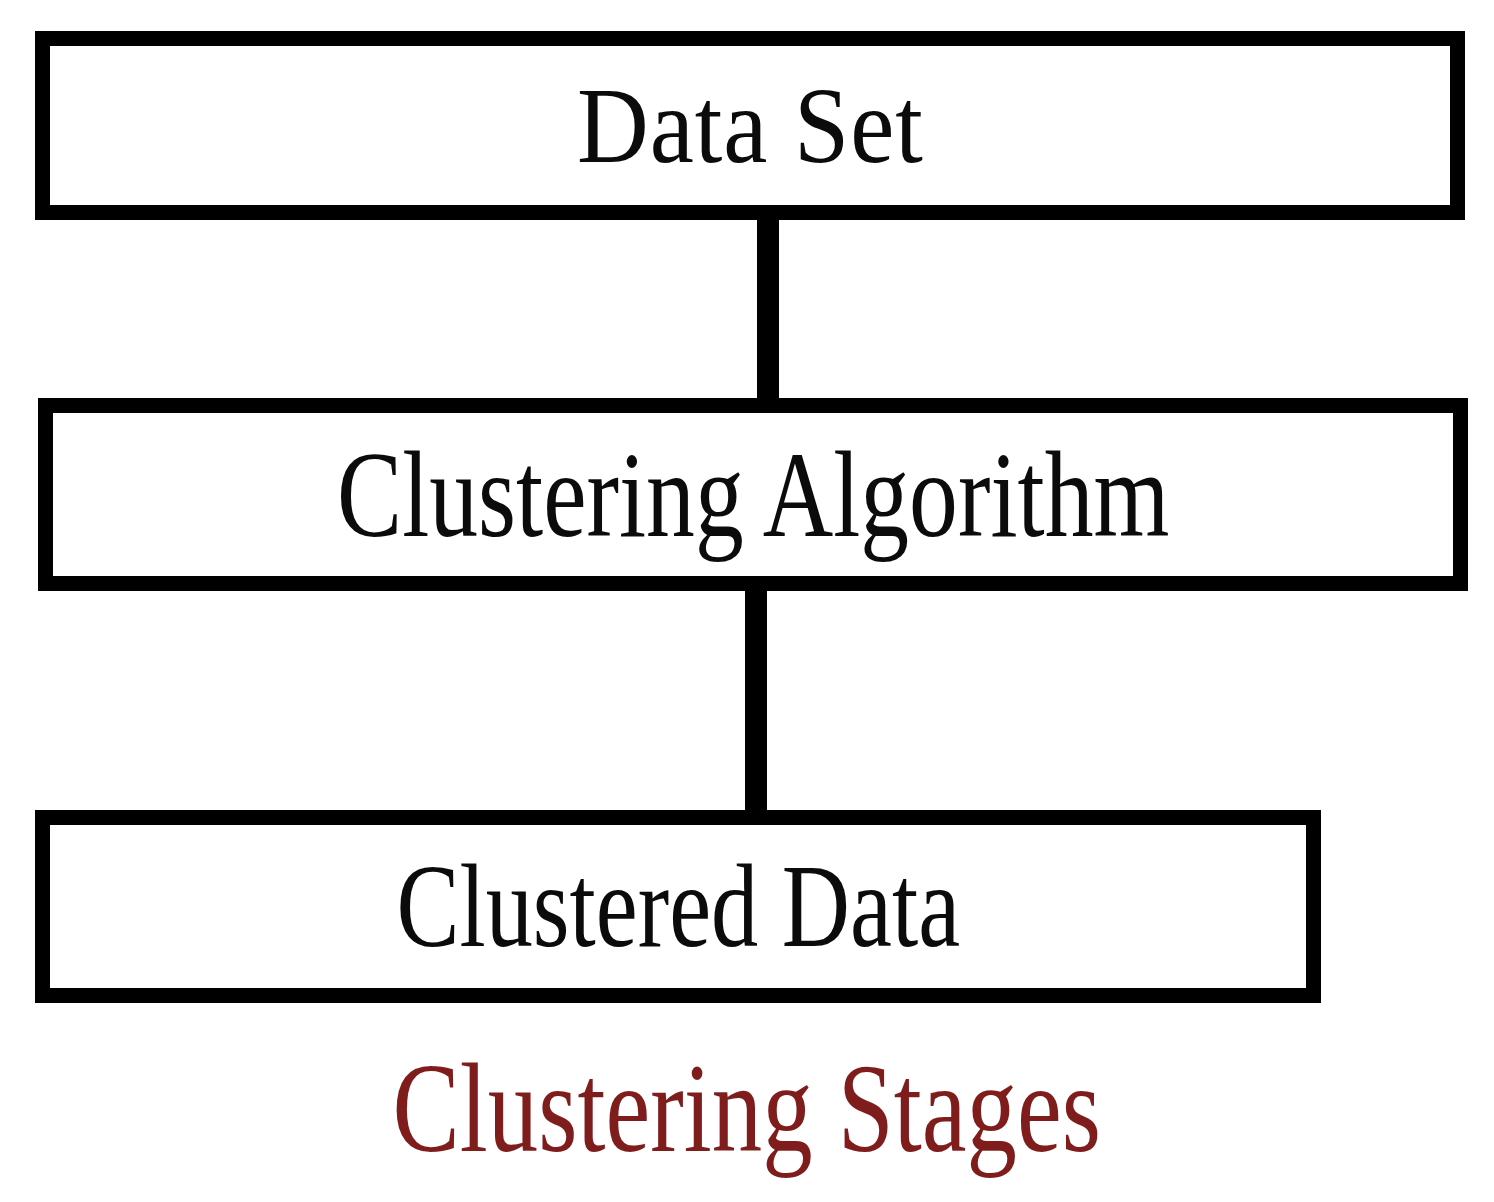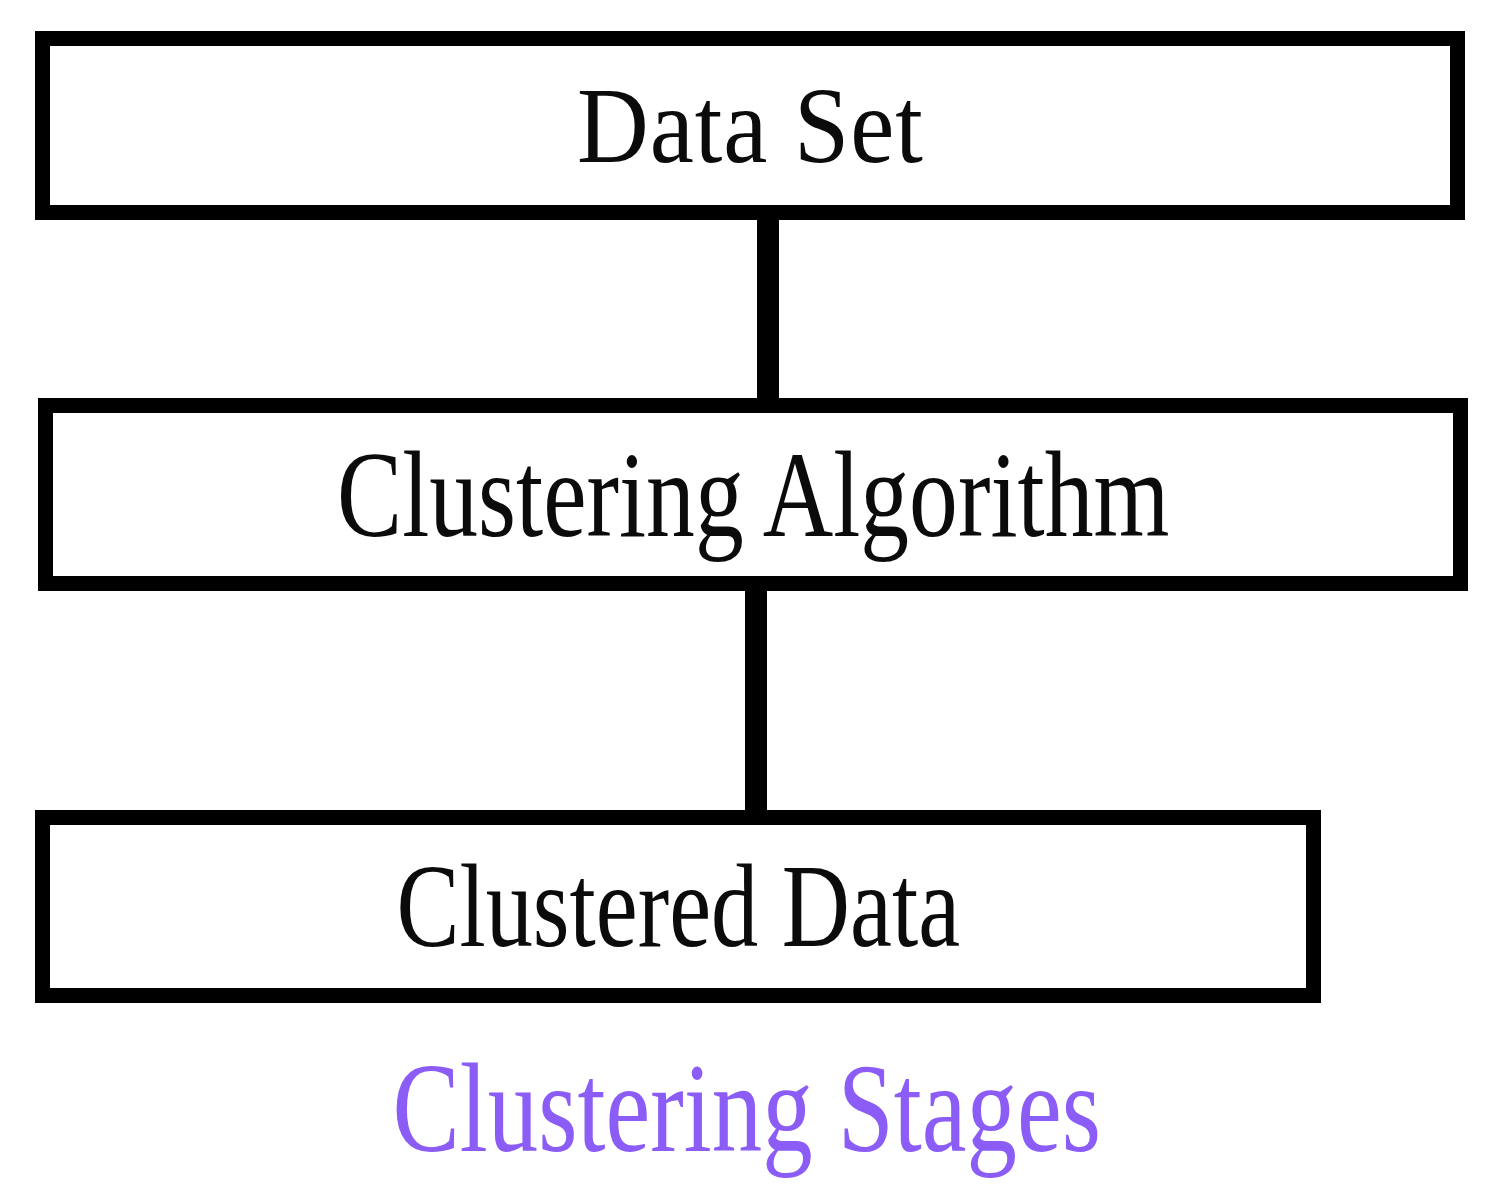--- a/index.html
+++ b/index.html
@@ -100,21 +100,21 @@
     height: 240px;
   }
 
   
   #diagram-caption {
     position: absolute;
     left: 0;
     top: 1040px;
     width: 1494px;
     text-align: center;
-    color: #8b5cf6;
+    color: #7f1d1d;
     font-family: "Liberation Serif", serif;
     font-size: 126px;
     line-height: 1.1;
     white-space: nowrap;
   }
   #diagram-caption .caption-text {
     display: inline-block;
     transform: scaleX(0.80);
     transform-origin: center center;
   }

